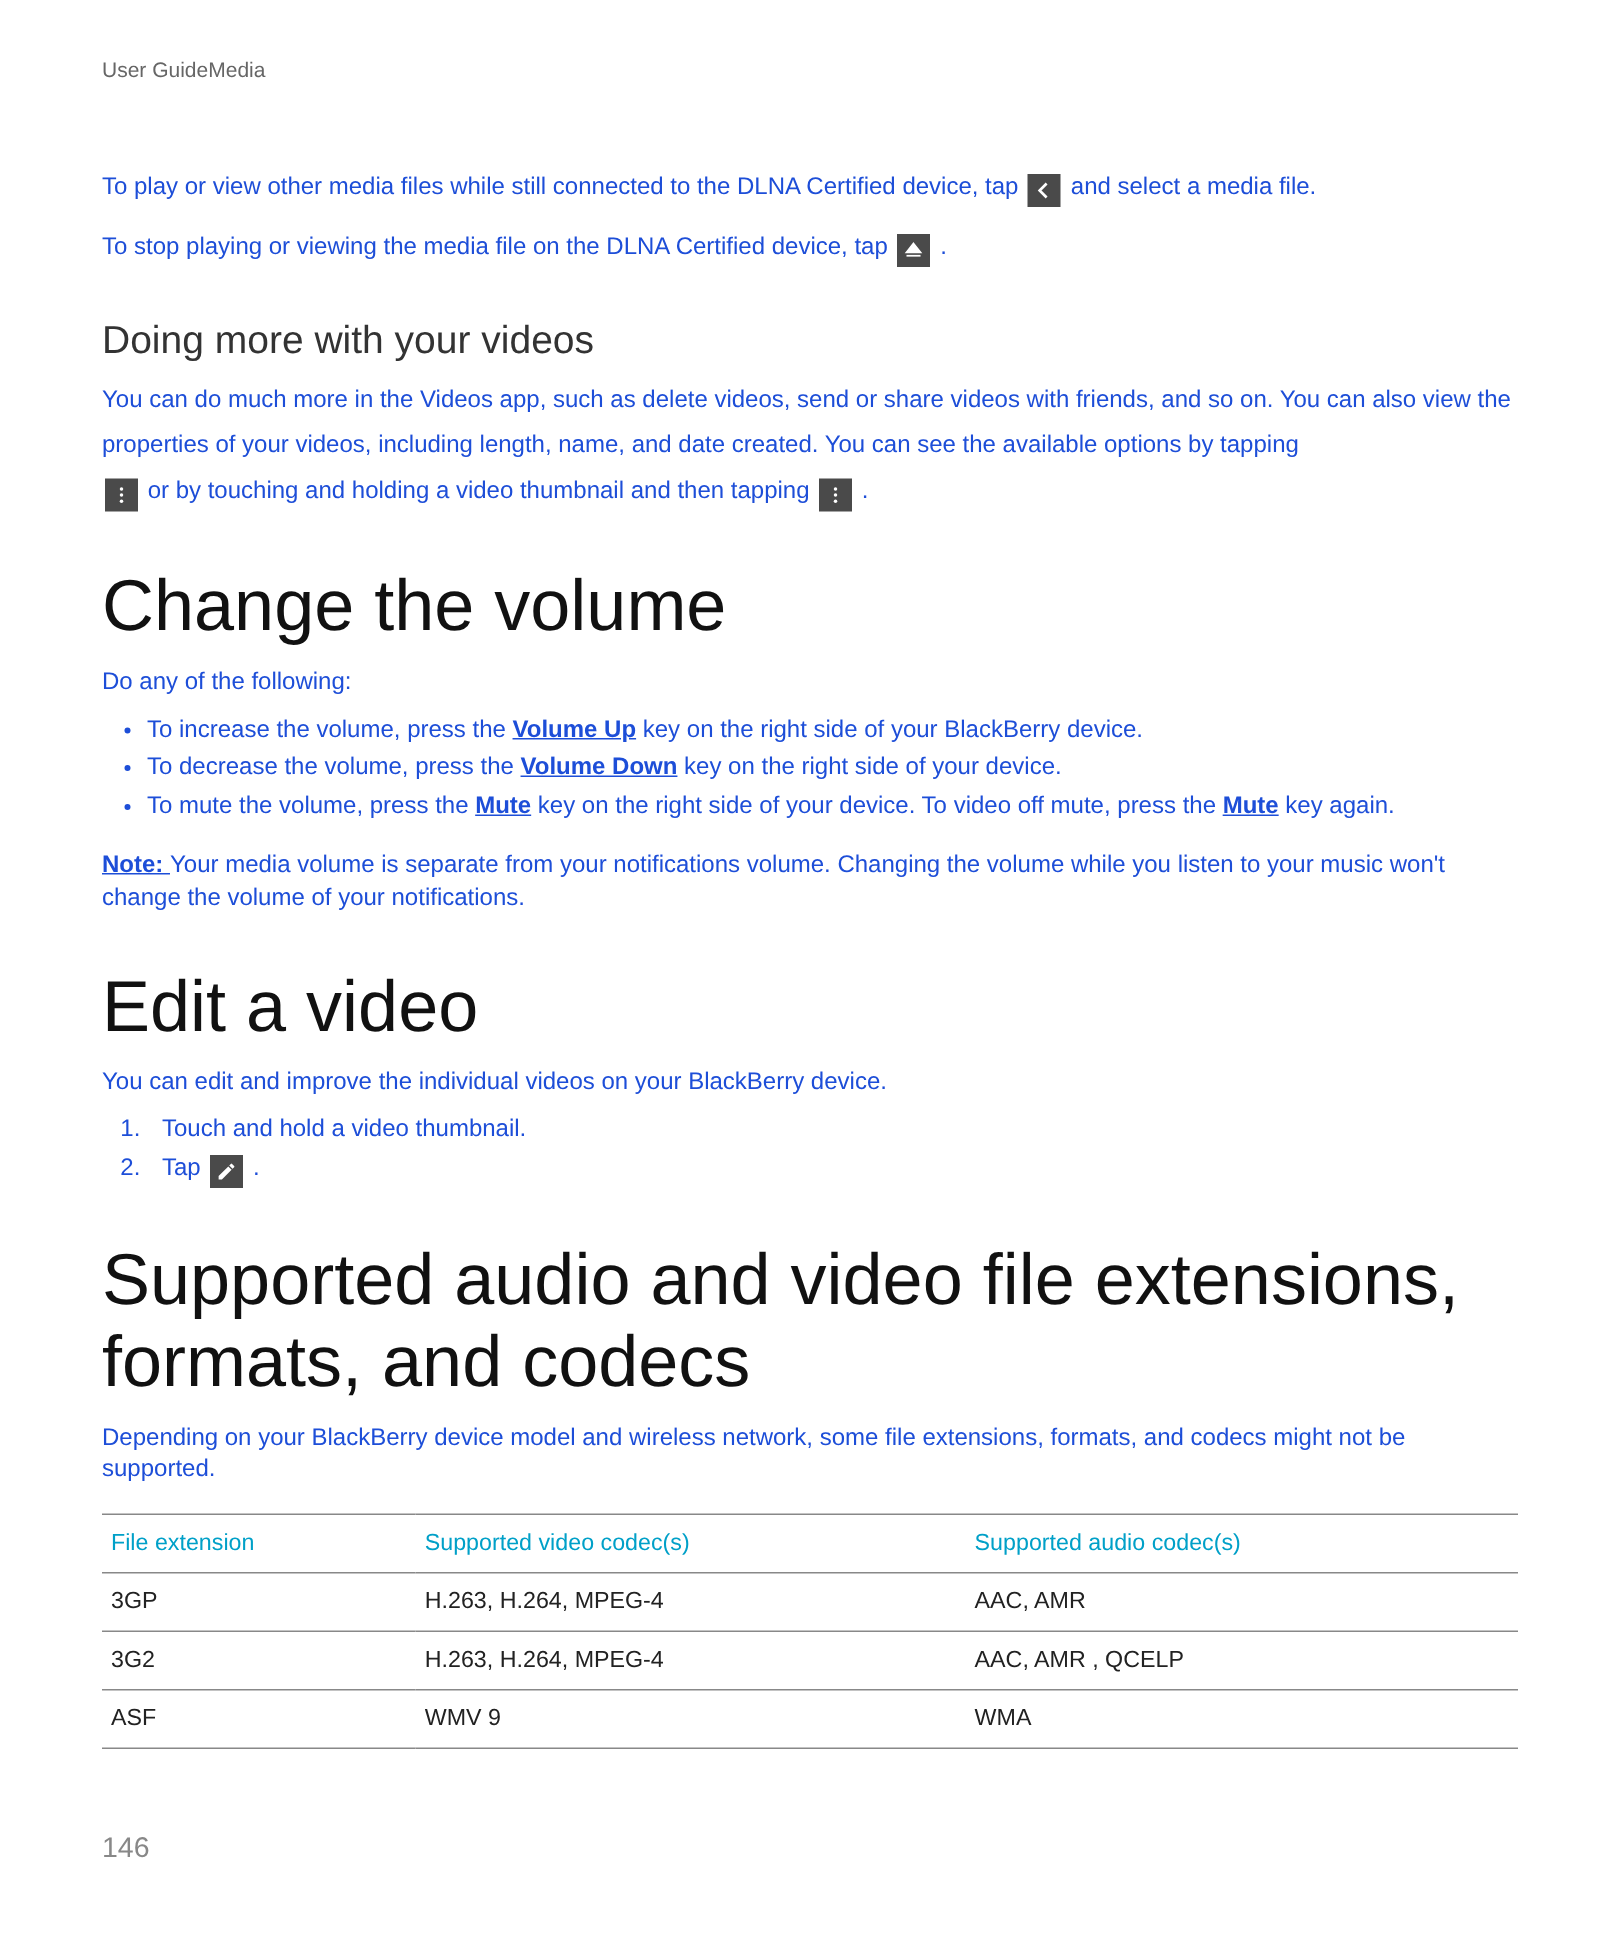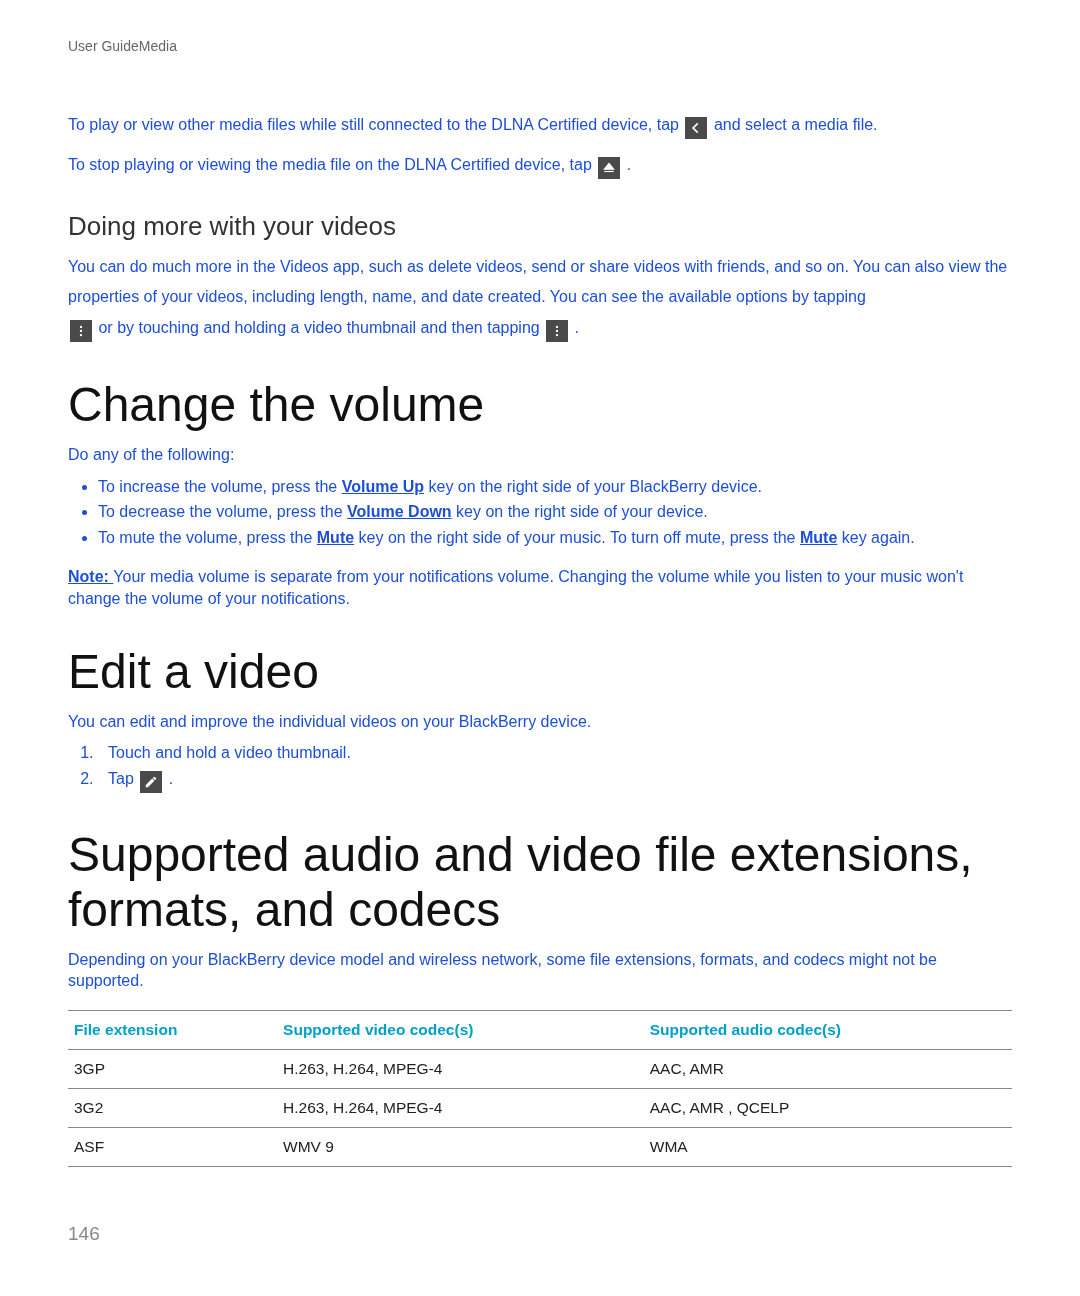--- a/index.html
+++ b/index.html
@@ -63,21 +63,21 @@
   .b { font-weight: 600; text-decoration: underline; }
 
   table.codec {
     width: 100%;
     border-collapse: collapse;
     margin-top: 18px;
     font-size: 15.5px;
   }
   table.codec th {
     text-align: left;
-    font-weight: 700;
+    font-weight: 400;
     color: #00a0c8;
     padding: 10px 6px;
     border-top: 1px solid #888;
     border-bottom: 1px solid #888;
   }
   table.codec td {
     padding: 10px 6px;
     border-bottom: 1px solid #888;
     font-weight: 300;
   }
@@ -146,21 +146,21 @@
   <h1 class="main">Change the volume</h1>
   <p>Do any of the following:</p>
   <ul class="bullets">
     <li>
       <span>To increase the volume, press the </span><span class="b">Volume Up</span><span> key on the right side of your BlackBerry device.</span>
     </li>
     <li>
       <span>To decrease the volume, press the </span><span class="b">Volume Down</span><span> key on the right side of your device.</span>
     </li>
     <li>
-      <span>To mute the volume, press the </span><span class="b">Mute</span><span> key on the right side of your music. To turn off mute, press the </span><span class="b">Mute</span><span> key again.</span>
+      <span>To mute the volume, press the </span><span class="b">Mute</span><span> key on the right side of your device. To video off mute, press the </span><span class="b">Mute</span><span> key again.</span>
     </li>
   </ul>
   <p>
     <span class="b">Note: </span><span>Your media volume is separate from your notifications volume. Changing the volume while you listen to your music won't change the volume of your notifications.</span>
   </p>
 
   <h1 class="main">Edit a video</h1>
   <p>You can edit and improve the individual videos on your BlackBerry device.</p>
   <ol class="steps">
     <li>

